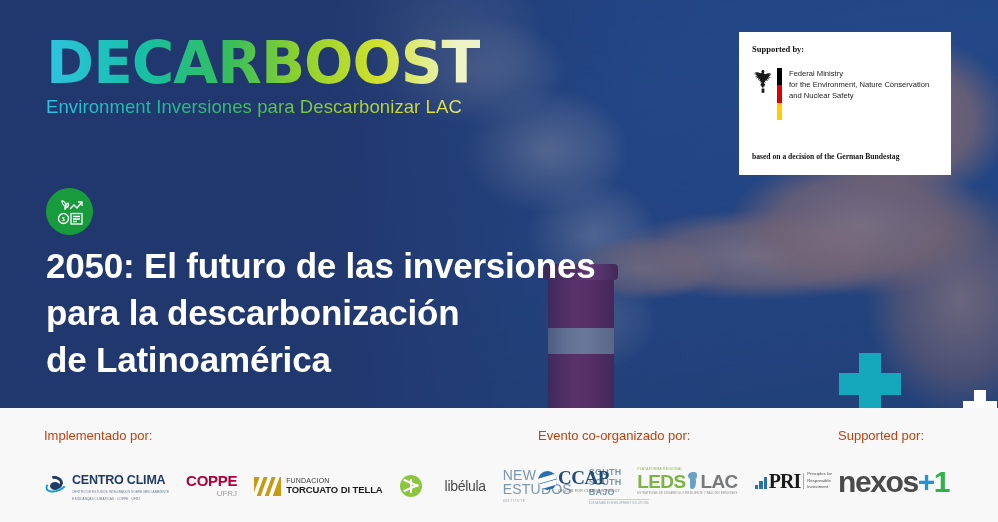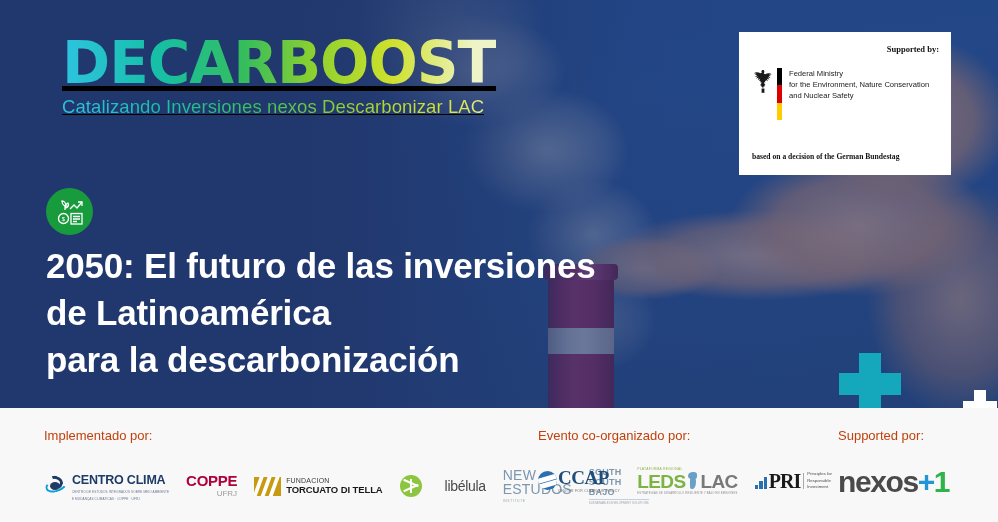--- a/index.html
+++ b/index.html
@@ -56,41 +56,41 @@
       #21386e 0px, #21386e 300px,
       rgba(33,56,110,.97) 360px,
       rgba(33,56,110,.88) 430px,
       rgba(31,54,106,.72) 520px,
       rgba(30,52,104,.58) 640px,
       rgba(29,50,100,.52) 780px,
       rgba(28,49,98,.50) 998px);
   }
 
   
-  .logo-wrap { position: absolute; left: 62px; top: 34px; text-decoration: underline; }
+  .logo-wrap { position: absolute; left: 46px; top: 34px; }
   .logo-word {
     font-size: 58px; font-weight: 700; letter-spacing: -1px; line-height: 1;
     font-family: "DejaVu Sans", sans-serif;
     background: linear-gradient(90deg,#2ec4e0 0%,#16bfa6 22%,#35bd5c 42%,#8dd02f 58%,#cfe02c 76%,#eef4c8 95%);
     -webkit-background-clip: text; background-clip: text; color: transparent;
     white-space: nowrap;
   }
   .logo-tag {
     margin-top: 4px; font-size: 18.5px; font-weight: 400; letter-spacing: .1px;
     background: linear-gradient(90deg,#30c3e2 0%,#19bda9 22%,#3cbe5d 45%,#9ed22c 68%,#d7e22e 88%,#e8ef9a 100%);
     -webkit-background-clip: text; background-clip: text; color: transparent;
     white-space: nowrap;
   }
 
   
   .support-box {
     position: absolute; left: 739px; top: 32px; width: 212px; height: 143px;
     background: #ffffff; padding: 12px 12px 8px 13px;
   }
-  .support-title { font-size: 8.5px; font-weight: 700; color: #111; font-family: "Liberation Serif", serif; text-align: right; }
+  .support-title { font-size: 8.5px; font-weight: 700; color: #111; font-family: "Liberation Serif", serif; }
   .ministry { display: flex; align-items: flex-start; margin-top: 14px; }
   .eagle { width: 22px; height: 26px; flex: 0 0 22px; position: relative; }
   .flagbar { width: 5px; height: 52px; margin: 0 7px 0 3px; flex: 0 0 5px;
     background: linear-gradient(#000 0 33.3%, #d00 33.3% 66.6%, #fc0 66.6% 100%); }
   .ministry-text { font-size: 7.6px; line-height: 1.45; color: #1a1a1a; }
   .bundestag { position: absolute; left: 13px; bottom: 14px; font-size: 7.6px; font-weight: 700; color: #111;
     font-family: "Liberation Serif", serif; }
 
   
   .badge-row { position: absolute; left: 46px; top: 188px; display: flex; align-items: center; }
@@ -219,21 +219,21 @@
   <div class="photo">
     <div class="stack">
       <div class="cap"></div>
       <div class="band"></div>
     </div>
   </div>
   <div class="tint"></div>
 
   <div class="logo-wrap">
     <div class="logo-word">DECARBOOST</div>
-    <div class="logo-tag">Catalizando Inversiones nexos Descarbonizar LAC</div>
+    <div class="logo-tag">Environment Inversiones para Descarbonizar LAC</div>
   </div>
 
   <div class="support-box">
     <div class="support-title">Supported by:</div>
     <div class="ministry">
       <span class="eagle">
         <svg width="22" height="26" viewBox="0 0 22 26" aria-hidden="true">
           <path d="M11 2c-1 0-1.6.7-1.6 1.5 0 .5.3.9.6 1.1L8.4 5.3C7 4.4 5.4 4 4 4.3c-.9.2-1.6.7-2 1.3.9-.2 1.9-.1 2.7.3-.9.1-1.8.6-2.3 1.3.9-.3 1.9-.3 2.7 0-.9.3-1.6 1-1.9 1.8.8-.5 1.8-.7 2.7-.5-.8.5-1.4 1.3-1.5 2.2.7-.6 1.6-1 2.5-1-.7.7-1.1 1.6-1 2.5.6-.8 1.4-1.3 2.3-1.5L7 12.4c.5.3 1.1.5 1.7.5l-.6 1.7 1.3-.5-.2 2h-.9l.6.9-.8.6h1.2l-.3 1.1 1-.4v1.3h1.6v-1.3l1 .4-.3-1.1h1.2l-.8-.6.6-.9h-.9l-.2-2 1.3.5-.6-1.7c.6 0 1.2-.2 1.7-.5l-1.2-.7c.9.2 1.7.7 2.3 1.5.1-.9-.3-1.8-1-2.5.9 0 1.8.4 2.5 1-.1-.9-.7-1.7-1.5-2.2.9-.2 1.9 0 2.7.5-.3-.8-1-1.5-1.9-1.8.8-.3 1.8-.3 2.7 0-.5-.7-1.4-1.2-2.3-1.3.8-.4 1.8-.5 2.7-.3-.4-.6-1.1-1.1-2-1.3-1.4-.3-3 .1-4.4 1l-1.6-.7c.3-.2.6-.6.6-1.1C12.6 2.7 12 2 11 2z" fill="#1a1a1a"></path>
           <path d="M9.6 20.5h2.8v4.3H9.6z" fill="#1a1a1a"></path>
         </svg>
@@ -259,22 +259,22 @@
         <path d="M23 5h4v4"></path>
         <path d="M7 4c0 3 2 5 4 5 0-3-2-5-4-5z"></path>
         <path d="M13 6c-2 1-3 3-2 5 2-1 3-3 2-5z"></path>
         <path d="M10 13V8"></path>
       </svg>
     </span>
   </div>
 
   <div class="headline">
     <span class="ln">2050: El futuro de las inversiones</span>
+    <span class="ln">para la descarbonización</span>
     <span class="ln">de Latinoamérica</span>
-    <span class="ln">para la descarbonización</span>
   </div>
 
   <div class="cross cross-lg">
       <i class="h"></i>
       <i class="v"></i>
     </div>
   <div class="cross cross-sm">
       <i class="h"></i>
       <i class="v"></i>
     </div>

